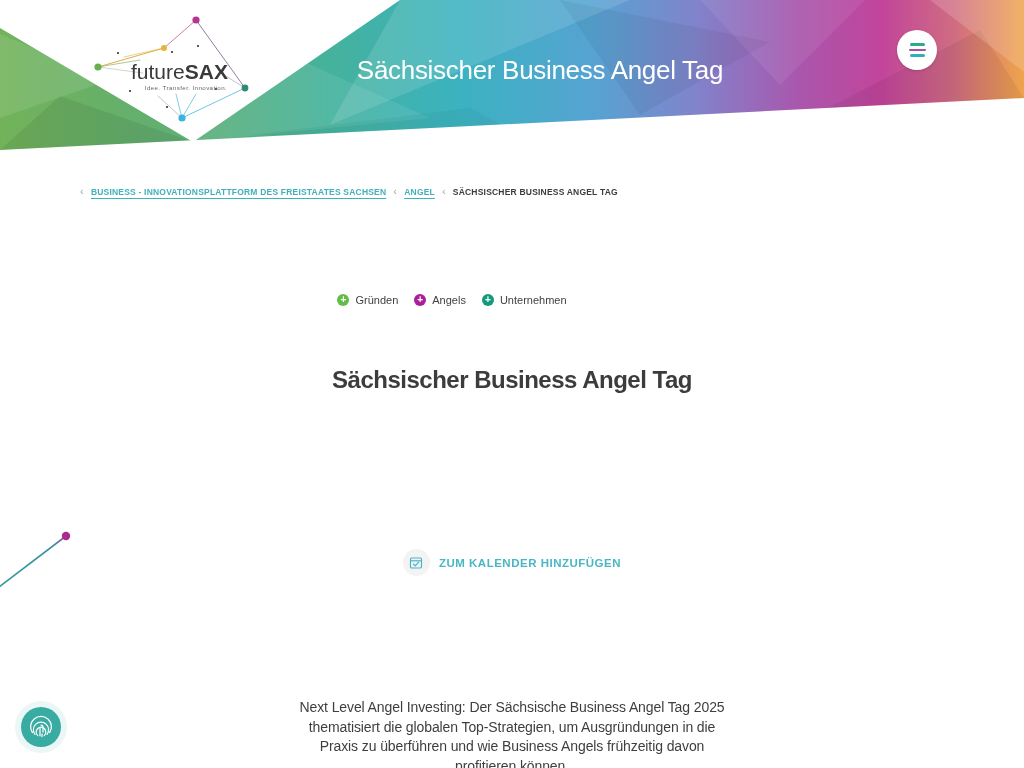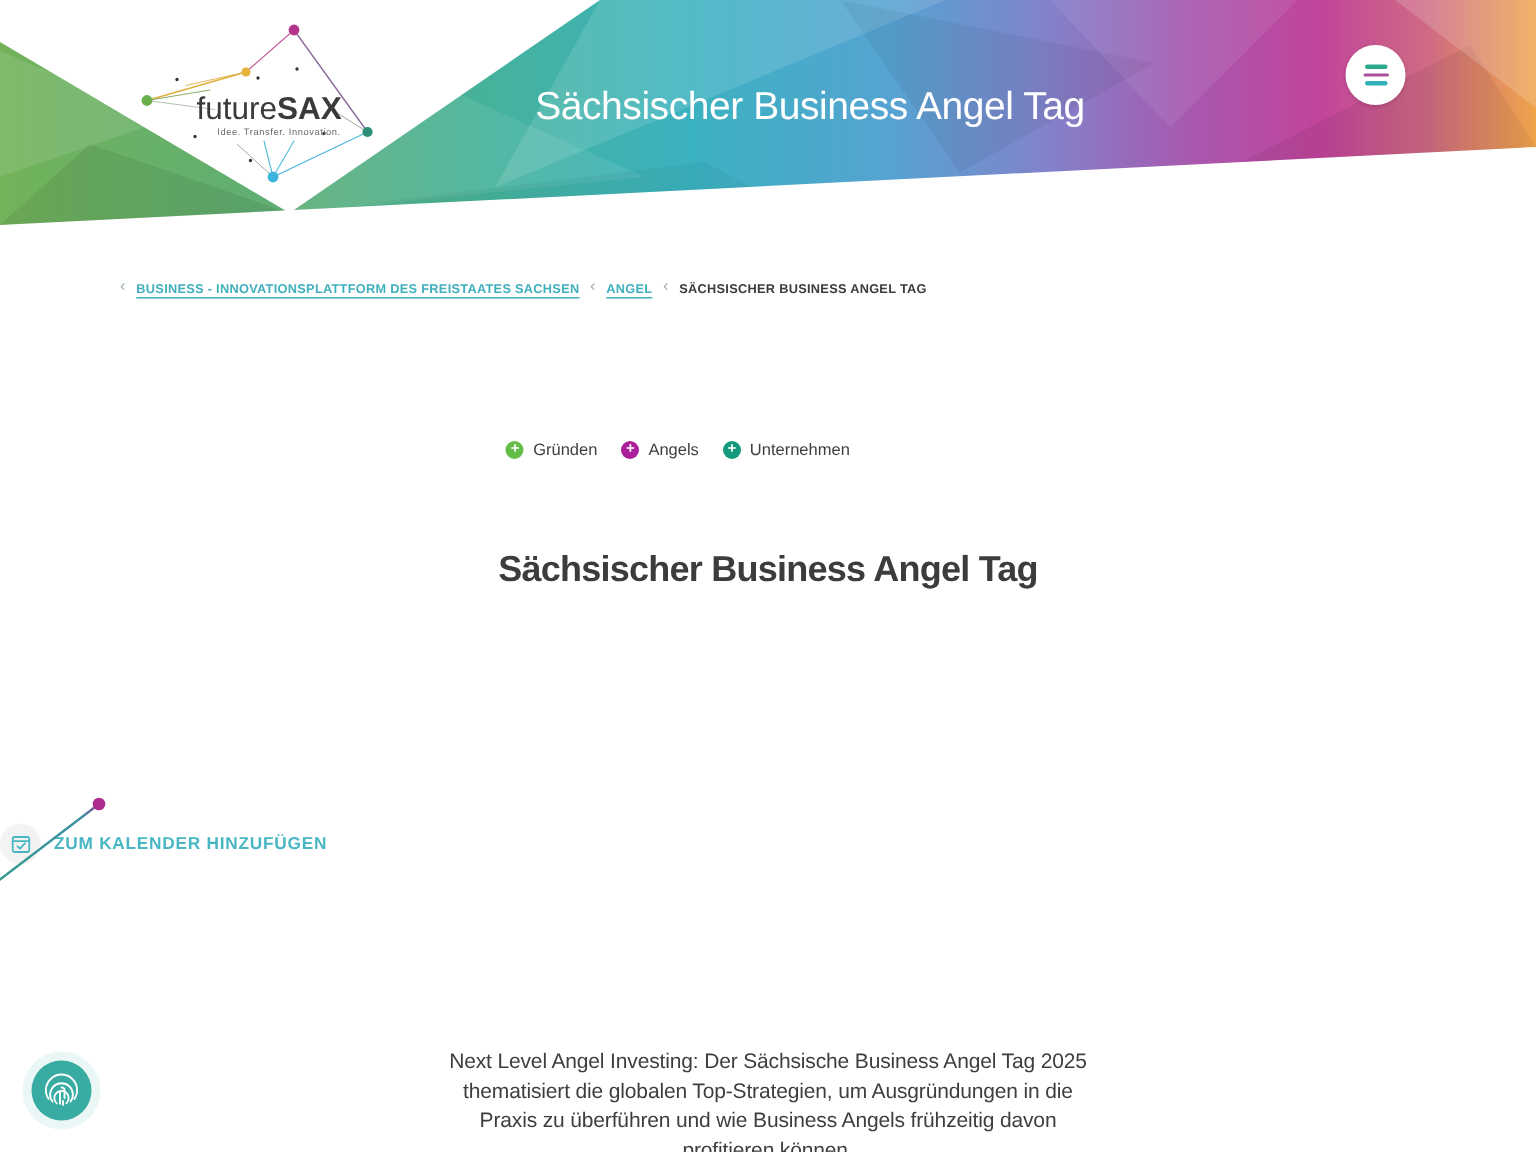--- a/index.html
+++ b/index.html
@@ -43,21 +43,21 @@
   .tag-label { font-size:11px; color:#3f3f3f; }
 
   
   .page-title { position:absolute; top:366px; left:0; width:1024px; text-align:center;
     font-size:24px; font-weight:600; letter-spacing:-0.5px; color:#3c3c3c; }
 
   .event-meta { position:absolute; top:455px; left:0; width:1024px; text-align:center;
     font-size:11.5px; font-weight:700; color:#3c3c3c; line-height:24px; }
 
   .calendar-row { position:absolute; top:549px; left:0; width:1024px;
-    display:flex; align-items:center; gap:9px; cursor:pointer; }
+    display:flex; justify-content:center; align-items:center; gap:9px; cursor:pointer; }
   .calendar-circle { width:27px; height:27px; border-radius:50%; background:#f3f3f3;
     display:flex; align-items:center; justify-content:center; }
   .calendar-label { font-size:11.5px; font-weight:700; letter-spacing:.5px; color:#49b7c3; }
 
   .event-desc { position:absolute; top:698px; left:50%; transform:translateX(-50%);
     width:430px; text-align:center; font-size:14px; letter-spacing:-0.1px;
     line-height:19.5px; color:#3e3e3e; }
 
   
   .deco-svg { position:absolute; left:0; top:520px; display:block; }

